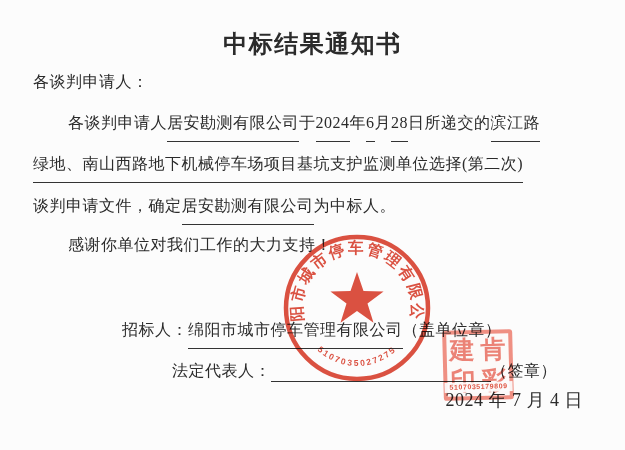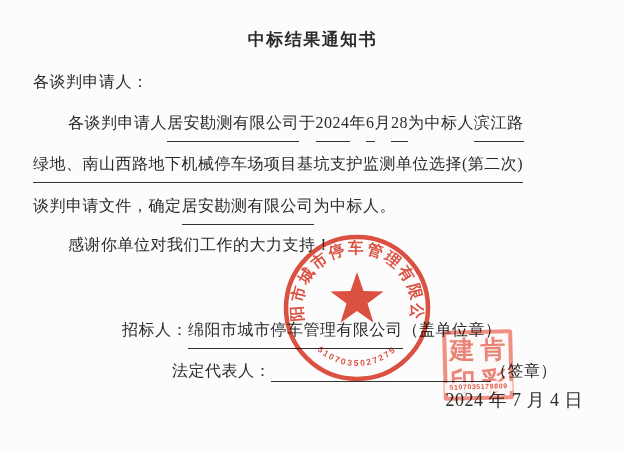--- a/index.html
+++ b/index.html
@@ -17,21 +17,21 @@
     letter-spacing:.5px;
     white-space:nowrap;
     line-height:22px;
   }
   .title{
     position:absolute;
     top:28px;left:0;width:100%;
     text-align:center;
     font-family:"Liberation Sans","DejaVu Sans",sans-serif;
     font-weight:bold;
-    font-size:17px;
+    font-size:24px;
     letter-spacing:1.5px;
   }
   .u{
     border-bottom:1.5px solid #333;
     padding-bottom:10px;
   }
   .sig-blank{
     display:inline-block;
     width:220px;
     height:18px;
@@ -89,21 +89,21 @@
 </head>
 <body>
 
 <div class="page">
 
   <div class="title">中标结果通知书</div>
 
   <div class="line" style="left:33px;top:71px;">各谈判申请人：</div>
 
   <div class="line" style="left:68px;top:112px;">
-    <span>各谈判申请人</span><span class="u">居安勘测有限公司</span><span>于</span><span class="u">2024</span><span>年</span><span class="u">6</span><span>月</span><span class="u">28</span><span>为中标人</span><span class="u">滨江路</span>
+    <span>各谈判申请人</span><span class="u">居安勘测有限公司</span><span>于</span><span class="u">2024</span><span>年</span><span class="u">6</span><span>月</span><span class="u">28</span><span>日所递交的</span><span class="u">滨江路</span>
   </div>
 
   <div class="line" style="left:33px;top:153px;">
     <span class="u">绿地、南山西路地下机械停车场项目基坑支护监测单位选择(第二次)</span>
   </div>
 
   <div class="line" style="left:33px;top:195px;">
     <span>谈判申请文件，确定</span><span class="u">居安勘测有限公司</span><span>为中标人。</span>
   </div>
 

